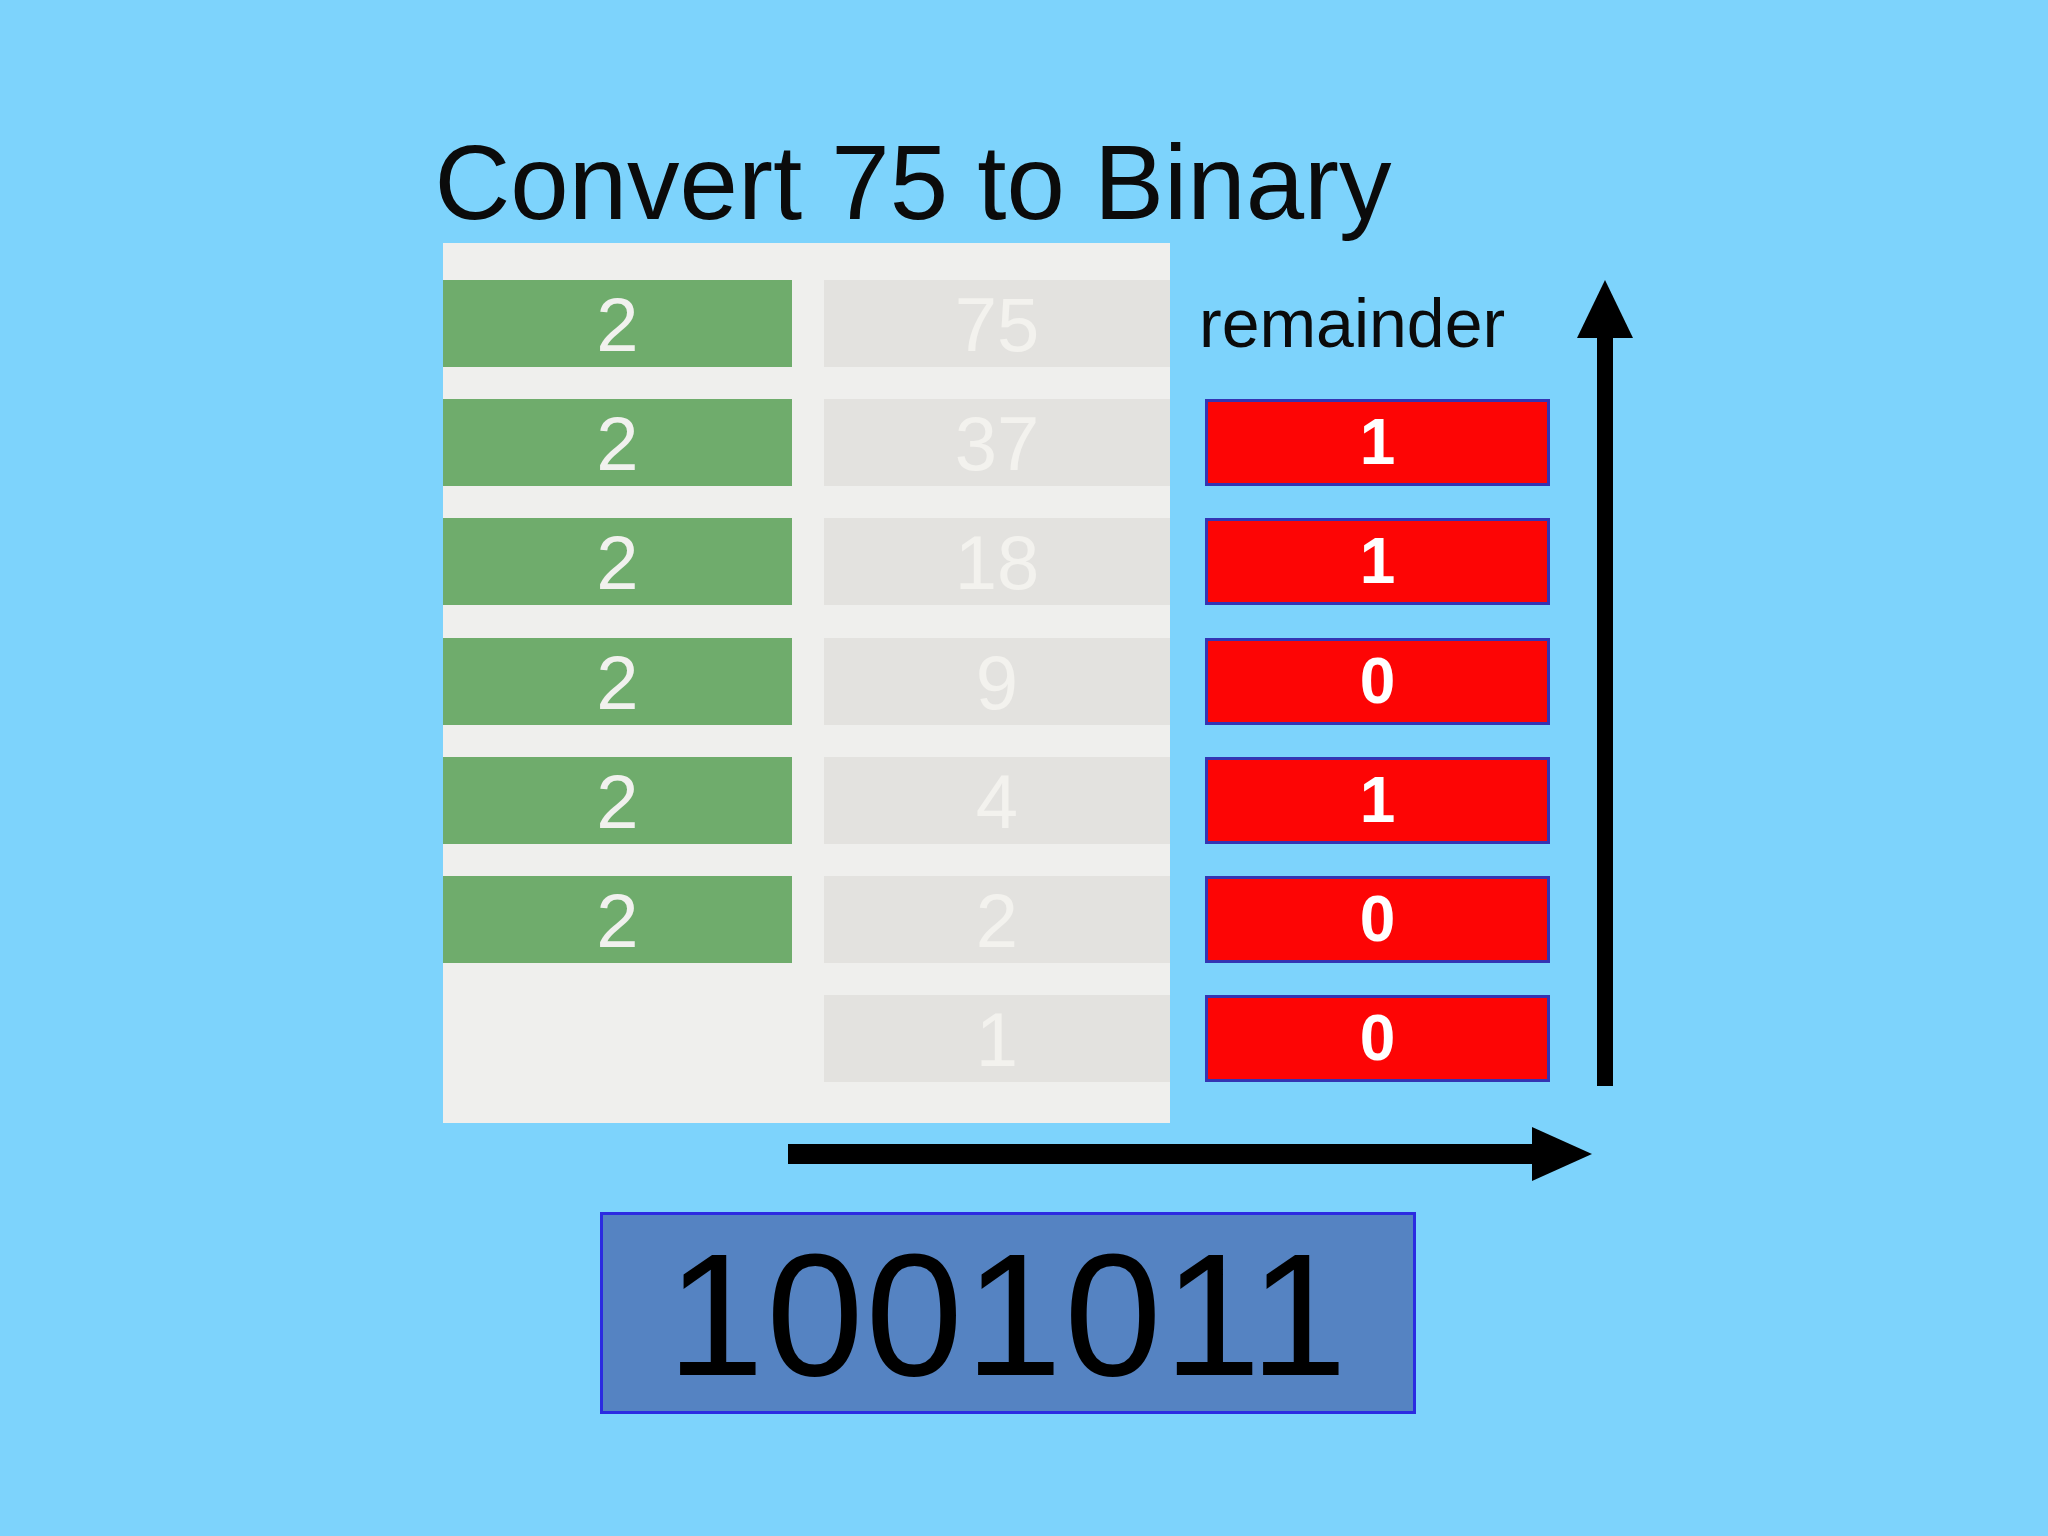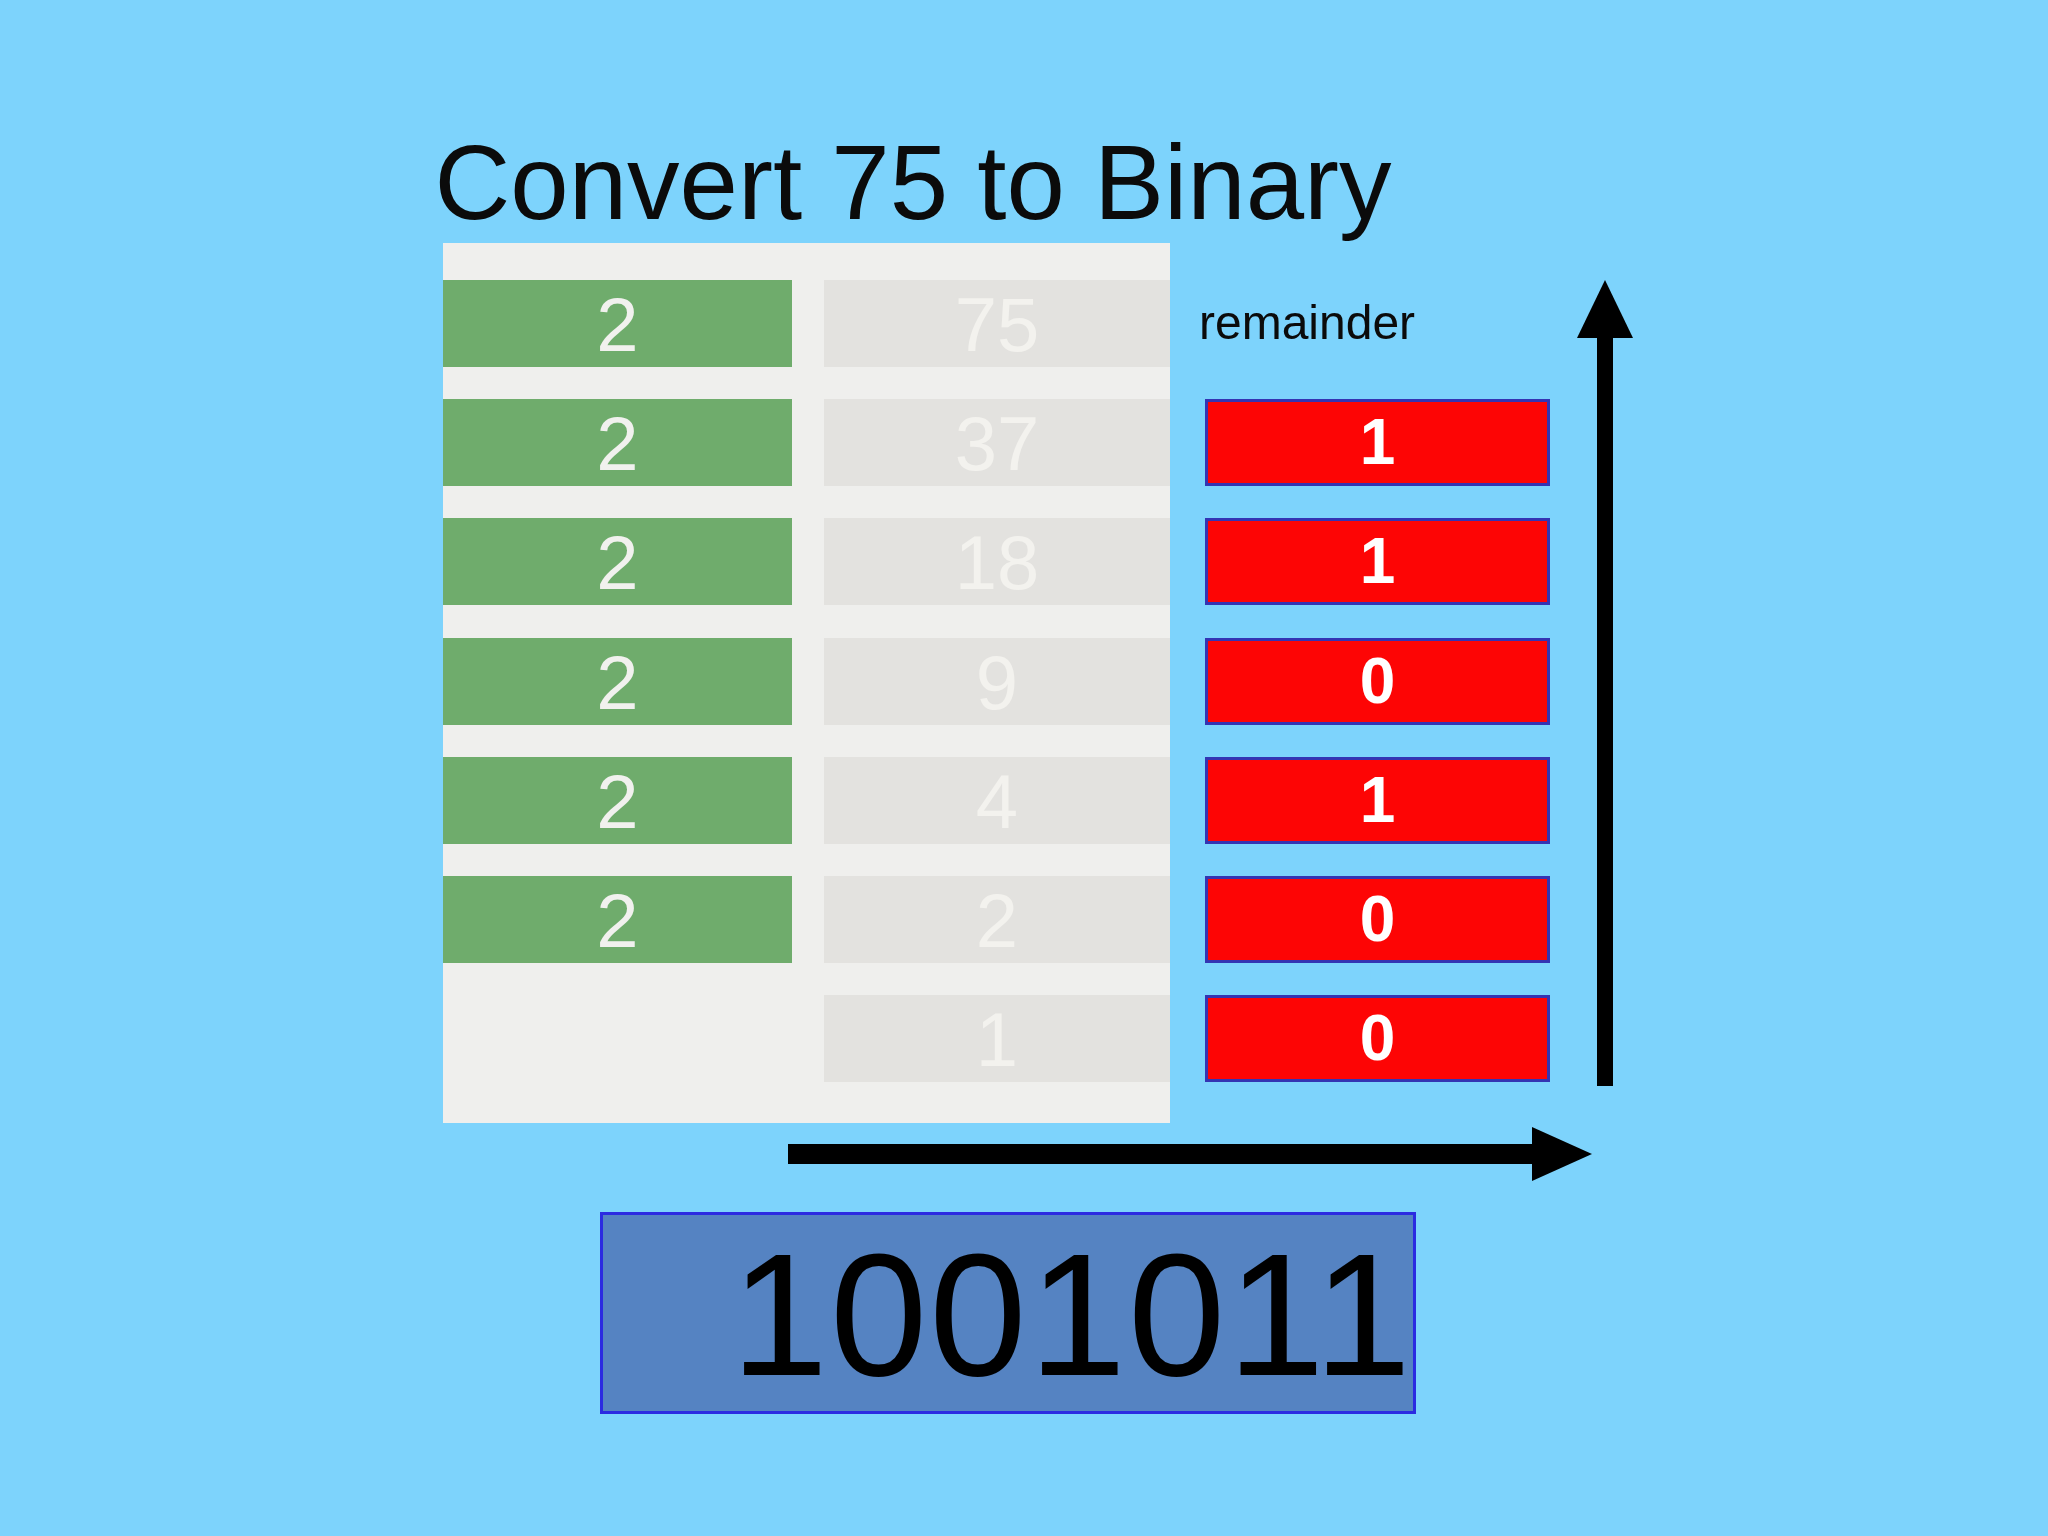--- a/index.html
+++ b/index.html
@@ -39,21 +39,21 @@
   .rem{
     left:1205px;width:345px;
     background:var(--remainder-fill);
     border:3px solid var(--remainder-border);
     color:var(--remainder-text);
     font-size:64px;line-height:80px;
     font-weight:600;
   }
   #remainder-label{
     left:1199px;top:288px;width:360px;height:70px;
-    font-size:48px;line-height:70px;
+    font-size:68px;line-height:70px;
     color:var(--title-text);
     text-align:left;white-space:nowrap;
   }
   #up-arrow-shaft{
     left:1597px;top:336px;width:16px;height:750px;
     background:var(--arrow);
   }
   #up-arrow-head{
     left:1577px;top:280px;width:0;height:0;
     border-left:28px solid transparent;
@@ -67,21 +67,21 @@
   #right-arrow-head{
     left:1532px;top:1127px;width:0;height:0;
     border-top:27px solid transparent;
     border-bottom:27px solid transparent;
     border-left:60px solid var(--arrow);
   }
   #result-box{
     left:600px;top:1212px;width:816px;height:202px;
     background:var(--result-fill);
     border:3px solid var(--result-border);
-    text-align:right;
+    text-align:center;
   }
   #result-value{
     display:block;
     color:var(--result-text);
     font-size:175px;line-height:200px;
     letter-spacing:2px;
     white-space:nowrap;
   }
 </style>
 </head>

